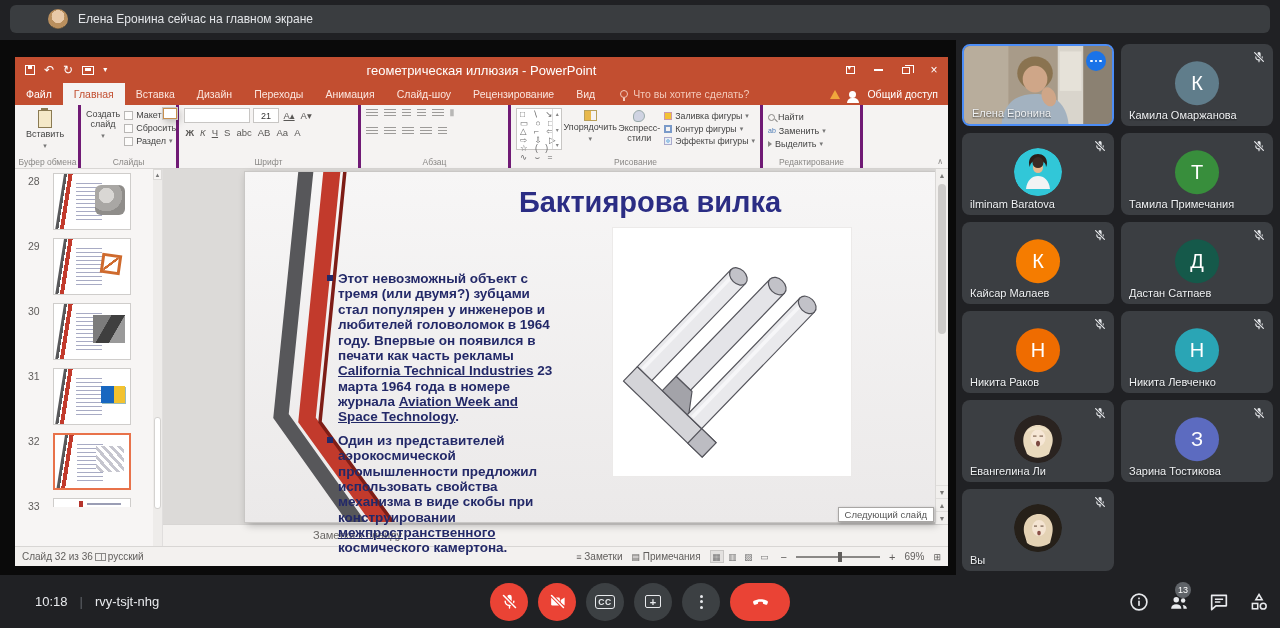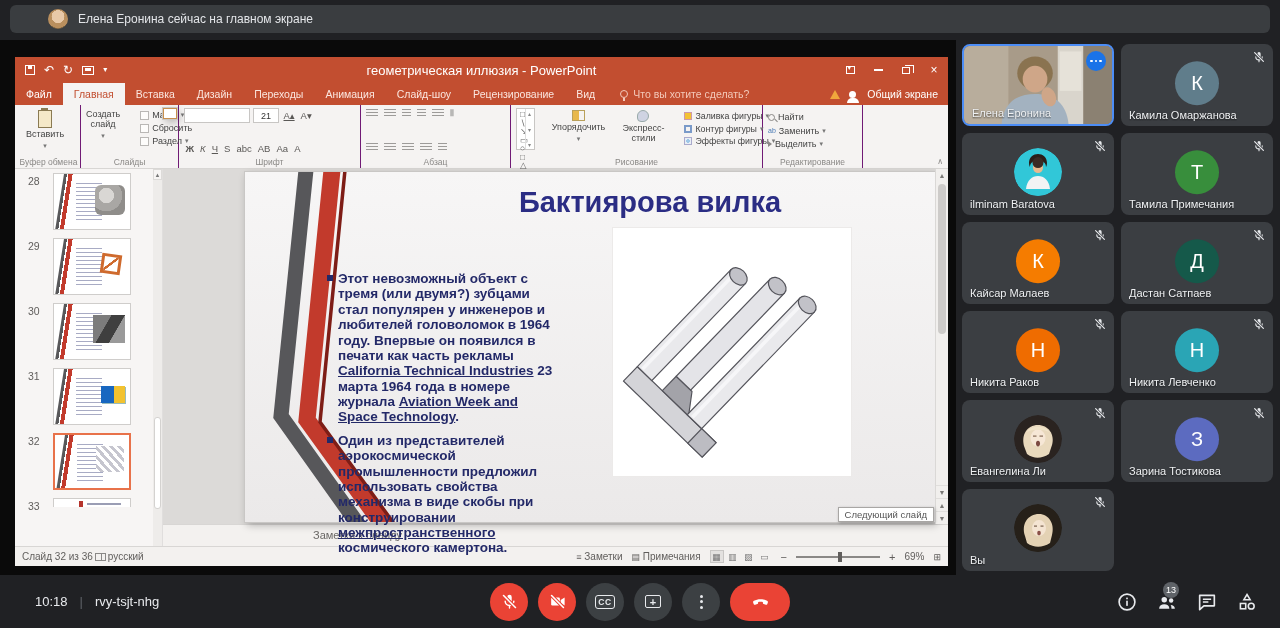--- a/index.html
+++ b/index.html
@@ -40,21 +40,21 @@
 .tabsearch{display:flex;align-items:center;gap:5px;margin-left:14px;color:#f3c9ba;font-size:10.5px}
 .bulb{width:8px;height:8px;border:1.2px solid #f3c9ba;border-radius:50%;position:relative}
 .bulb:after{content:"";position:absolute;left:2px;top:7px;width:2px;height:3px;background:#f3c9ba}
 .tabs-right{margin-left:auto;display:flex;align-items:center;gap:9px;padding-right:10px;color:#fff;font-size:10.5px}
 .warn{width:0;height:0;border-left:5px solid transparent;border-right:5px solid transparent;border-bottom:9px solid #f0a63c}
 .person-ic{width:7px;height:7px;border-radius:50%;background:#fff;position:relative;margin-right:2px}
 .person-ic:after{content:"";position:absolute;left:-2.5px;top:7px;width:12px;height:5px;border-radius:5px 5px 0 0;background:#fff}
 
 
 .ribbon{height:64px;background:#f5f3f2;border-bottom:1px solid #d8d6d4;display:flex;position:relative;padding-left:2px}
-.rgroup{position:relative;border-right:1px solid #701a75;padding:3px 5px 13px;display:flex;gap:20px;align-items:flex-start}
+.rgroup{position:relative;border-right:3px solid #701a75;padding:3px 5px 13px;display:flex;gap:4px;align-items:flex-start}
 .glabel{position:absolute;bottom:1px;left:0;right:0;text-align:center;font-size:8.5px;color:#8a8886}
 .bigbtn{width:46px;display:flex;flex-direction:column;align-items:center;font-size:9px;color:#444;text-align:center;line-height:1.1;gap:2px;padding-top:2px}
 .mini-col{display:flex;flex-direction:column;gap:3px;padding-top:2px}
 .minirow{display:flex;align-items:center;gap:3px;font-size:9px;color:#444;white-space:nowrap}
 .ib{display:inline-block;width:9px;height:9px;border:1px solid #b9b7b5;background:#fdfcfb}
 .ib.clip{width:14px;height:18px;border:1.4px solid #8a7a52;background:#f5e9c8;position:relative}
 .ib.clip:after{content:"";position:absolute;left:2px;top:-3px;width:7px;height:3px;background:#8a7a52}
 .ib.slide{width:14px;height:11px;border:1.2px solid #c78f4e;background:#fff}
 .arr{color:#777;font-size:7px}
 .fontrow{display:flex;align-items:center;gap:3px}
@@ -152,21 +152,21 @@
 .bb-center{position:absolute;left:50%;transform:translateX(-50%);display:flex;align-items:center;gap:10px}
 .cbtn{width:38px;height:38px;border-radius:50%;background:#3c4043;display:flex;align-items:center;justify-content:center}
 .cbtn.red{background:#ea4335}
 .cbtn.hang{width:60px;border-radius:19px}
 .cbtn svg{width:19px;height:19px}
 .cc-box{border:1.8px solid #e8eaed;border-radius:3px;font-size:8.5px;font-weight:bold;color:#e8eaed;padding:1px 2.5px;letter-spacing:.5px}
 .present-box{width:16px;height:13px;border:1.8px solid #e8eaed;border-radius:2px;position:relative}
 .present-box:after{content:"+";position:absolute;left:50%;top:50%;transform:translate(-50%,-54%);font-size:11px;color:#e8eaed;font-weight:bold}
 .dots3{display:flex;flex-direction:column;gap:2.5px}
 .dots3 i{width:3px;height:3px;border-radius:50%;background:#e8eaed}
-.bb-right{position:absolute;right:22px;display:flex;align-items:flex-end;gap:18px}
+.bb-right{position:absolute;right:10px;display:flex;align-items:flex-end;gap:18px}
 .rico{position:relative;width:22px;height:22px}
 .rico svg{width:22px;height:22px}
 .badge{position:absolute;top:-9px;left:7px;min-width:16px;height:16px;border-radius:8px;background:#5f6368;color:#fff;font-size:9px;display:flex;align-items:center;justify-content:center;padding:0 3px}
 </style>
 </head>
 <body>
 
 <div id="app">
 
   <div class="topbar">
@@ -212,21 +212,21 @@
             <span class="tab">Рецензирование</span>
             <span class="tab">Вид</span>
           </span>
         <span class="tabsearch">
           <span class="bulb"></span>
           <span>Что вы хотите сделать?</span>
         </span>
         <span class="tabs-right">
           <span class="warn"></span>
           <span class="person-ic"></span>
-          <span>Общий экране</span>
+          <span>Общий доступ</span>
         </span>
       </div>
 
       <div class="ribbon">
         <div class="rgroup" style="width:64px">
           <div class="bigbtn">
             <span class="ib clip"></span>
             <span>Вставить</span>
               <span class="arr">▾</span>
           </div>

